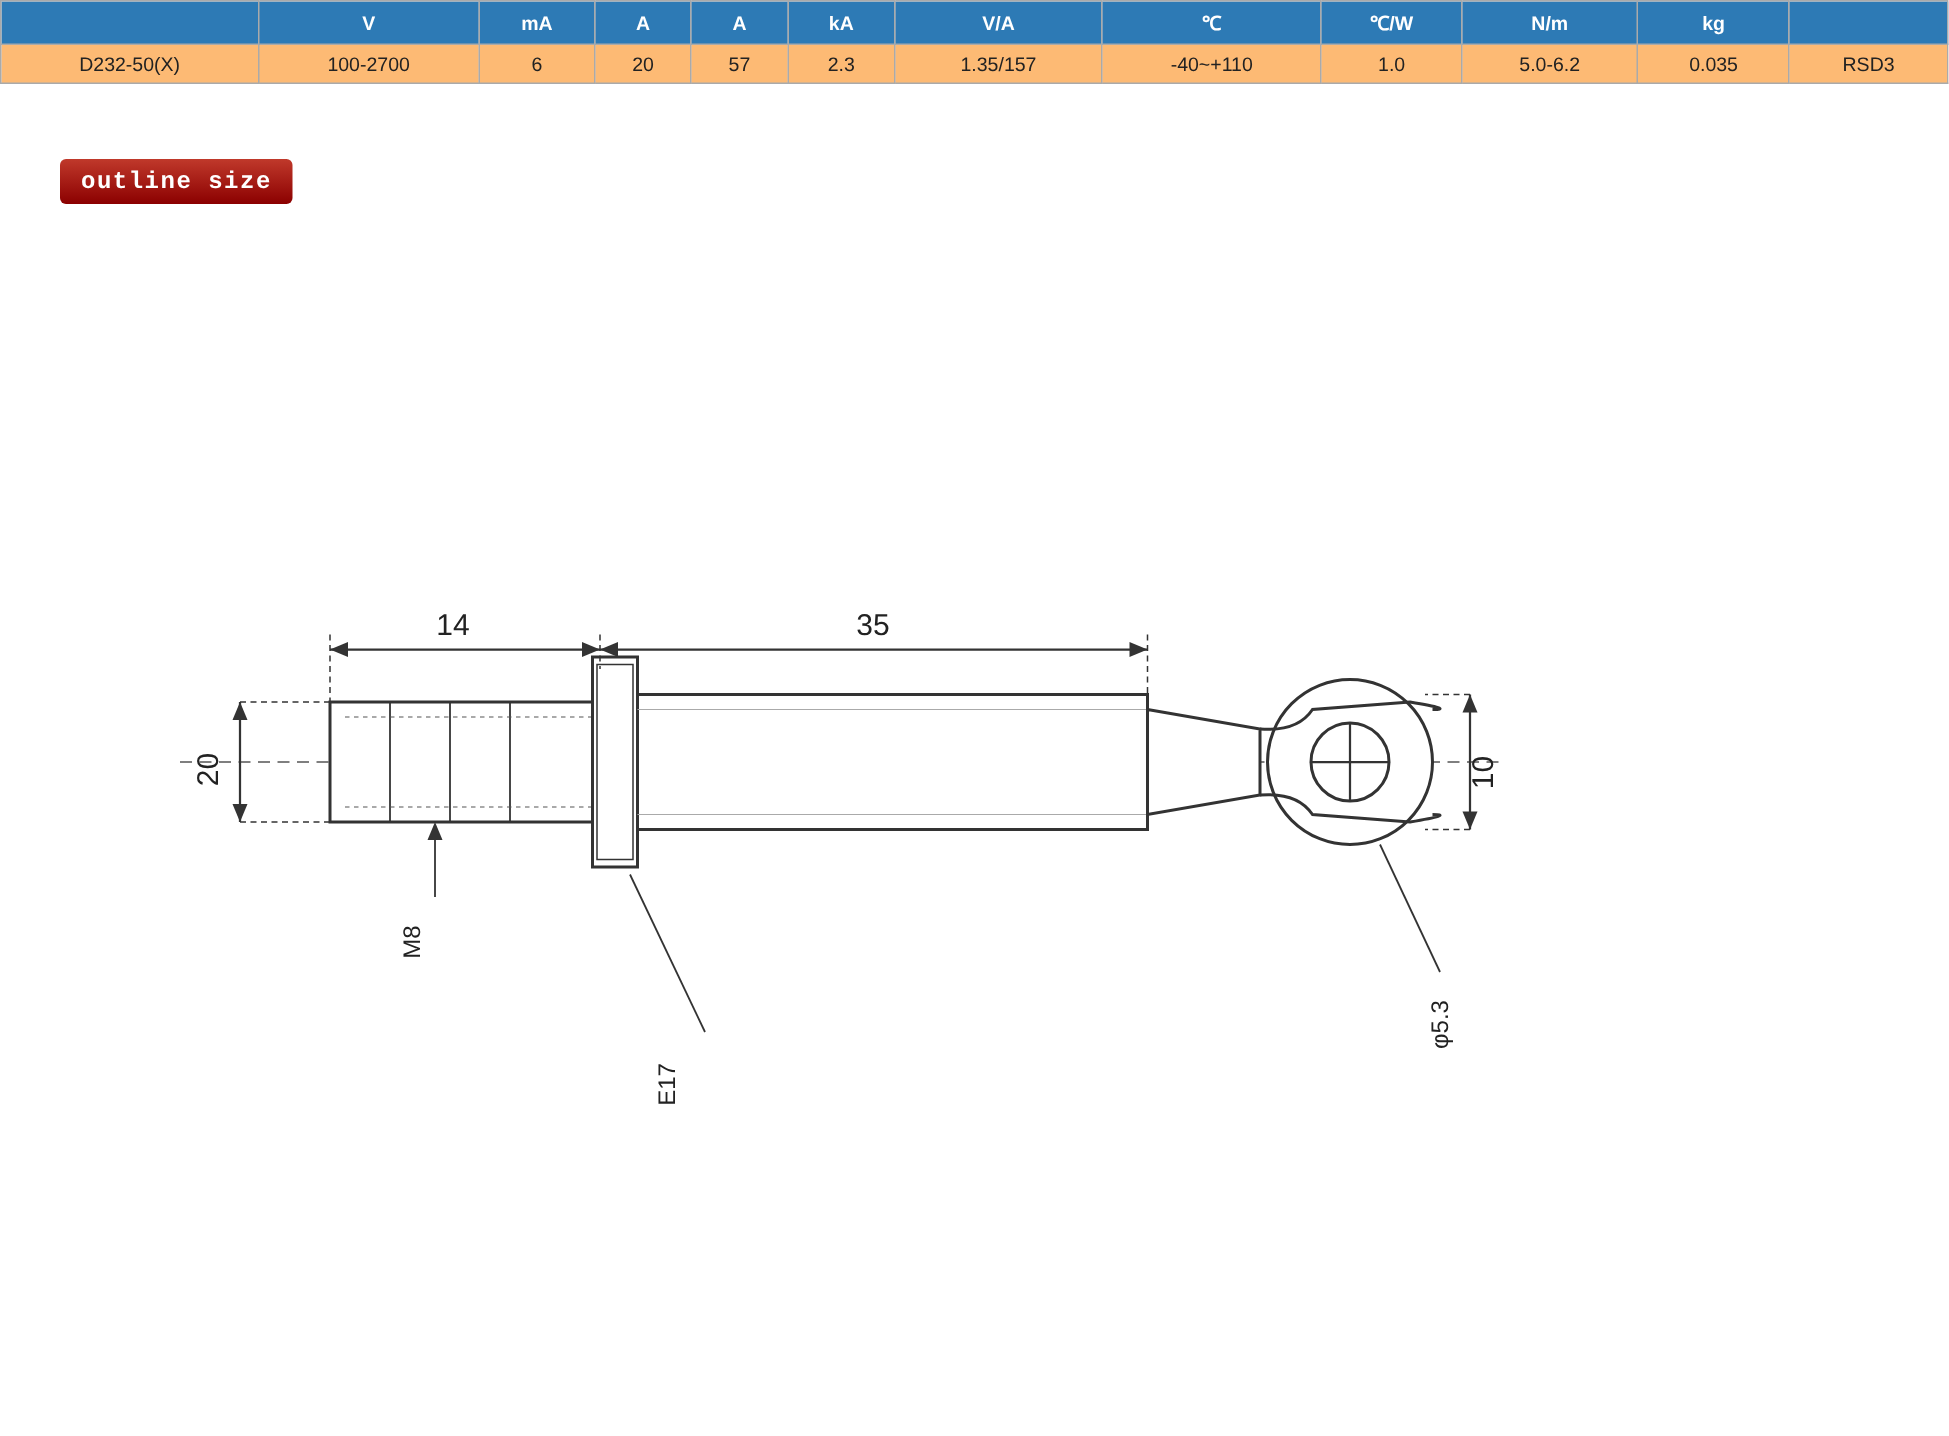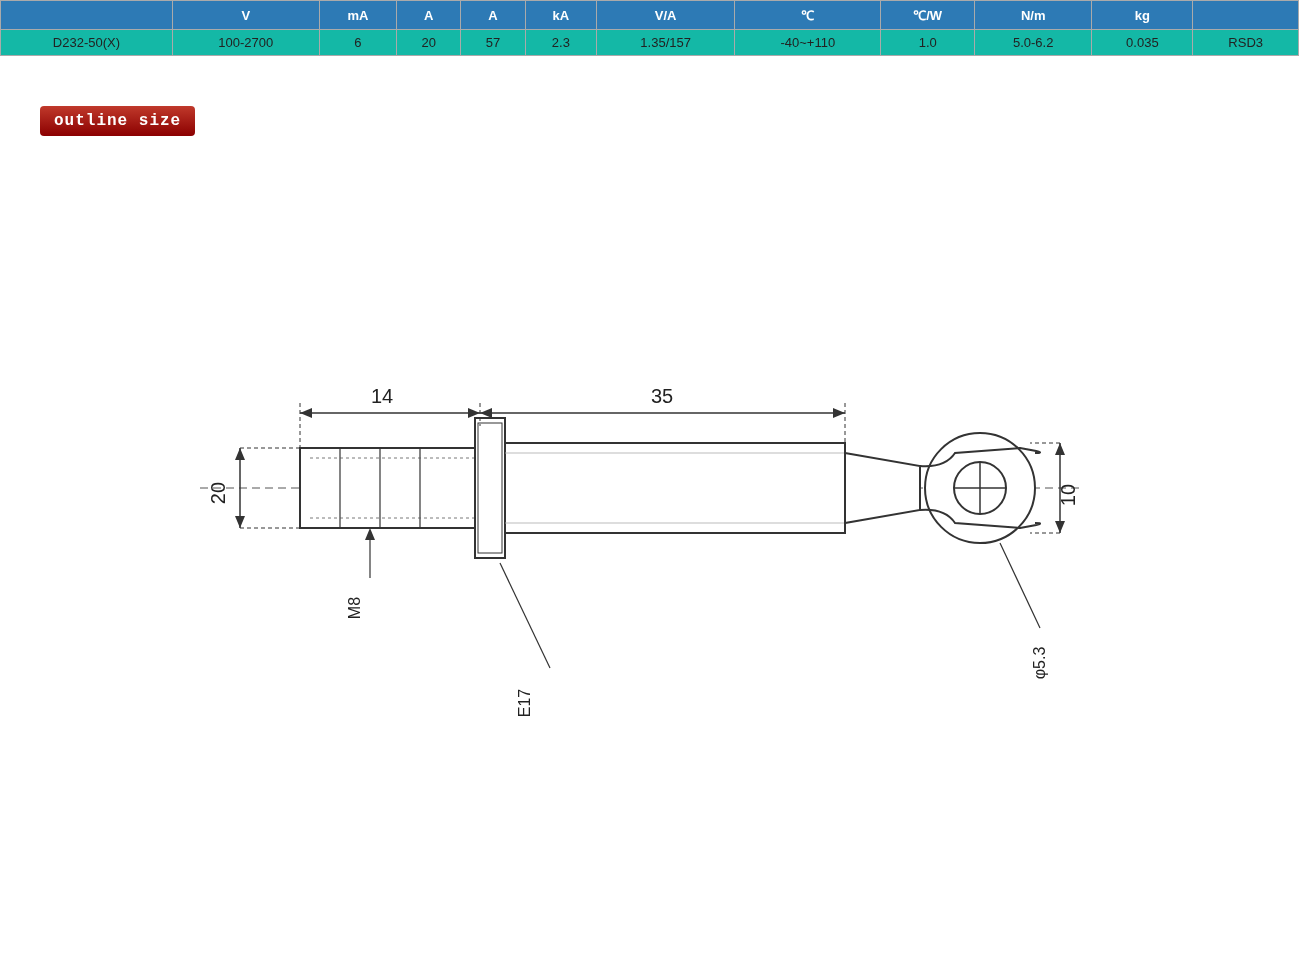--- a/index.html
+++ b/index.html
@@ -24,43 +24,42 @@
       padding: 5px 8px;
       text-align: center;
       white-space: nowrap;
     }
     .spec-table thead th {
       background: #2d7ab5;
       color: #fff;
       font-weight: bold;
     }
     .spec-table tbody td {
-      background: #14b8a6;
+      background: #fdba74;
       color: #222;
     }
 
     
     .outline-size-label {
       display: inline-block;
       background: linear-gradient(to bottom, #c0392b, #8b0000);
       color: #fff;
       font-family: 'Courier New', monospace;
       font-size: 16px;
       font-weight: bold;
       padding: 6px 14px;
       border-radius: 4px;
-      margin: 20px 0 22px 40px;
+      margin: 20px 0 42px 40px;
       letter-spacing: 1px;
     }
 
     
     .diagram-container {
       width: 100%;
       display: flex;
-      justify-content: center;
       padding: 0 20px;
     }
 
     svg.diagram {
       width: 1100px;
       height: 660px;
     }
   </style>
 </head>
 <body>

